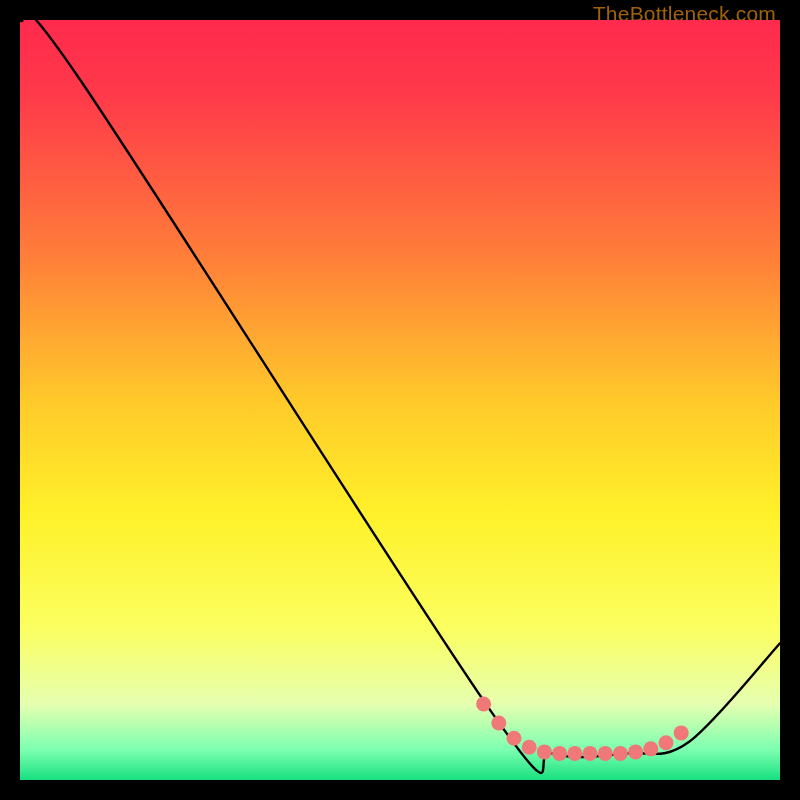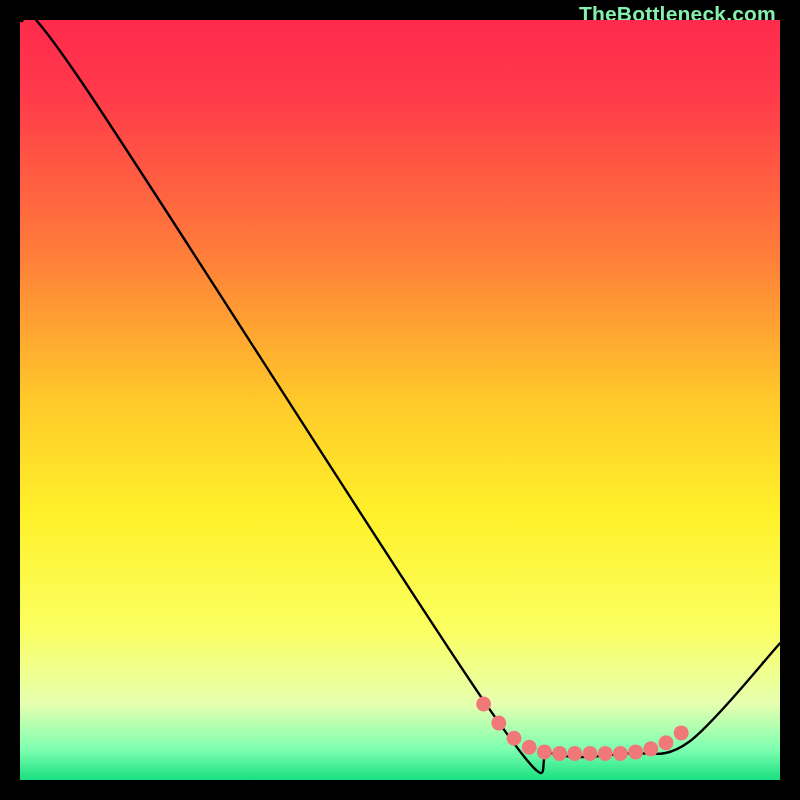--- a/index.html
+++ b/index.html
@@ -16,23 +16,23 @@
     left: 20px;
     top: 20px;
     width: 760px;
     height: 760px;
     background: #000;
   }
   .watermark {
     position: absolute;
     top: 2px;
     right: 24px;
-    color: #86efac;
+    color: #a16207;
     font-size: 21px;
-    font-weight: 700;
+    font-weight: 400;
     letter-spacing: 0.2px;
   }
   svg {
     position: absolute;
     left: 20px;
     top: 20px;
     width: 760px;
     height: 760px;
   }
 </style>

